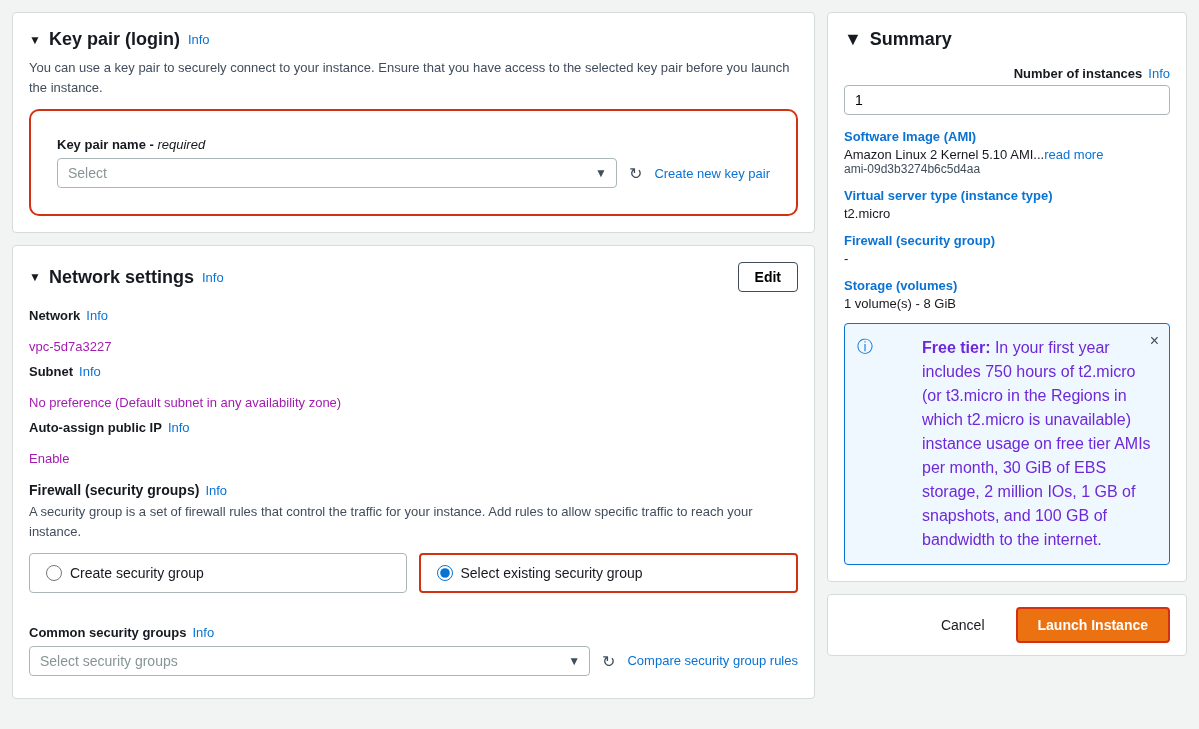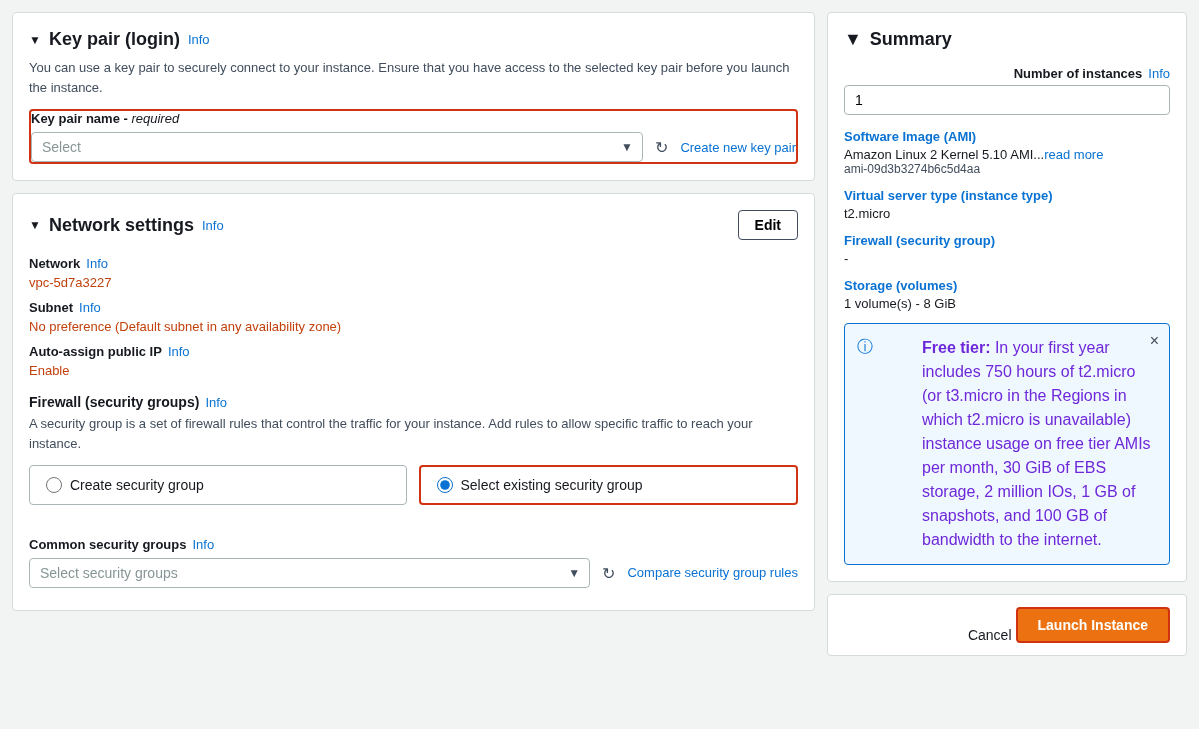--- a/index.html
+++ b/index.html
@@ -63,22 +63,22 @@
       font-size: 13px;
       font-weight: 600;
       margin-bottom: 6px;
     }
     .field-label em {
       font-style: italic;
       font-weight: 400;
     }
     .key-pair-box {
       border: 2px solid #d13212;
-      border-radius: 4px;
-      padding: 0;
+      border-radius: 10px;
+      padding: 26px;
       margin-bottom: 0;
     }
     .select-row {
       display: flex;
       align-items: center;
       gap: 8px;
     }
     .select-wrapper {
       flex: 1;
       position: relative;
@@ -145,22 +145,22 @@
     }
     .field-group {}
     .field-key {
       font-size: 13px;
       font-weight: 600;
       display: flex;
       gap: 6px;
     }
     .field-val {
       font-size: 13px;
-      color: #c2410c;
-      margin-top: 4px;
+      color: #a21caf;
+      margin-top: 16px;
     }
     .firewall-label {
       font-size: 14px;
       font-weight: 700;
       display: flex;
       align-items: center;
       gap: 6px;
       margin-bottom: 4px;
       text-align: right;
     }
@@ -317,22 +317,22 @@
     .free-tier-text strong { font-weight: 700; }
 
     
     .bottom-actions {
       background: #fff;
       border: 1px solid #d5dbdb;
       border-radius: 4px;
       padding: 12px 16px;
       display: flex;
       justify-content: flex-end;
-      align-items: flex-end;
-      gap: 4px;
+      align-items: center;
+      gap: 31px;
     }
     .cancel-btn {
       background: none;
       border: none;
       cursor: pointer;
       font-size: 14px;
       color: #16191f;
       font-weight: 500;
     }
     .launch-btn {

